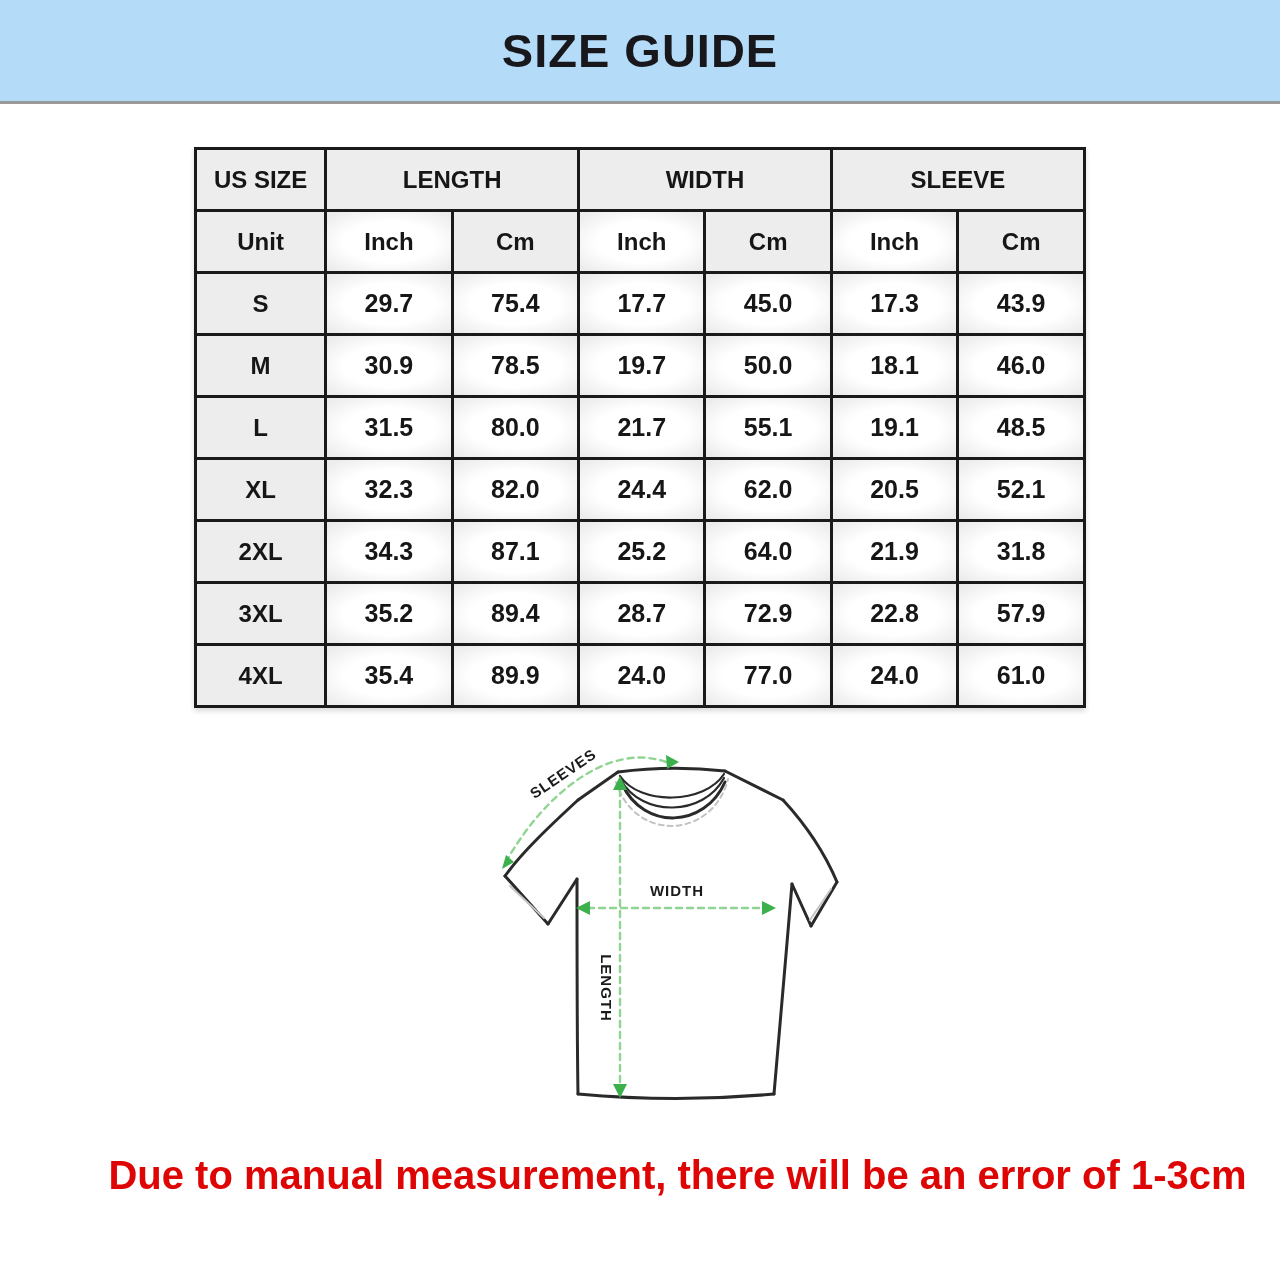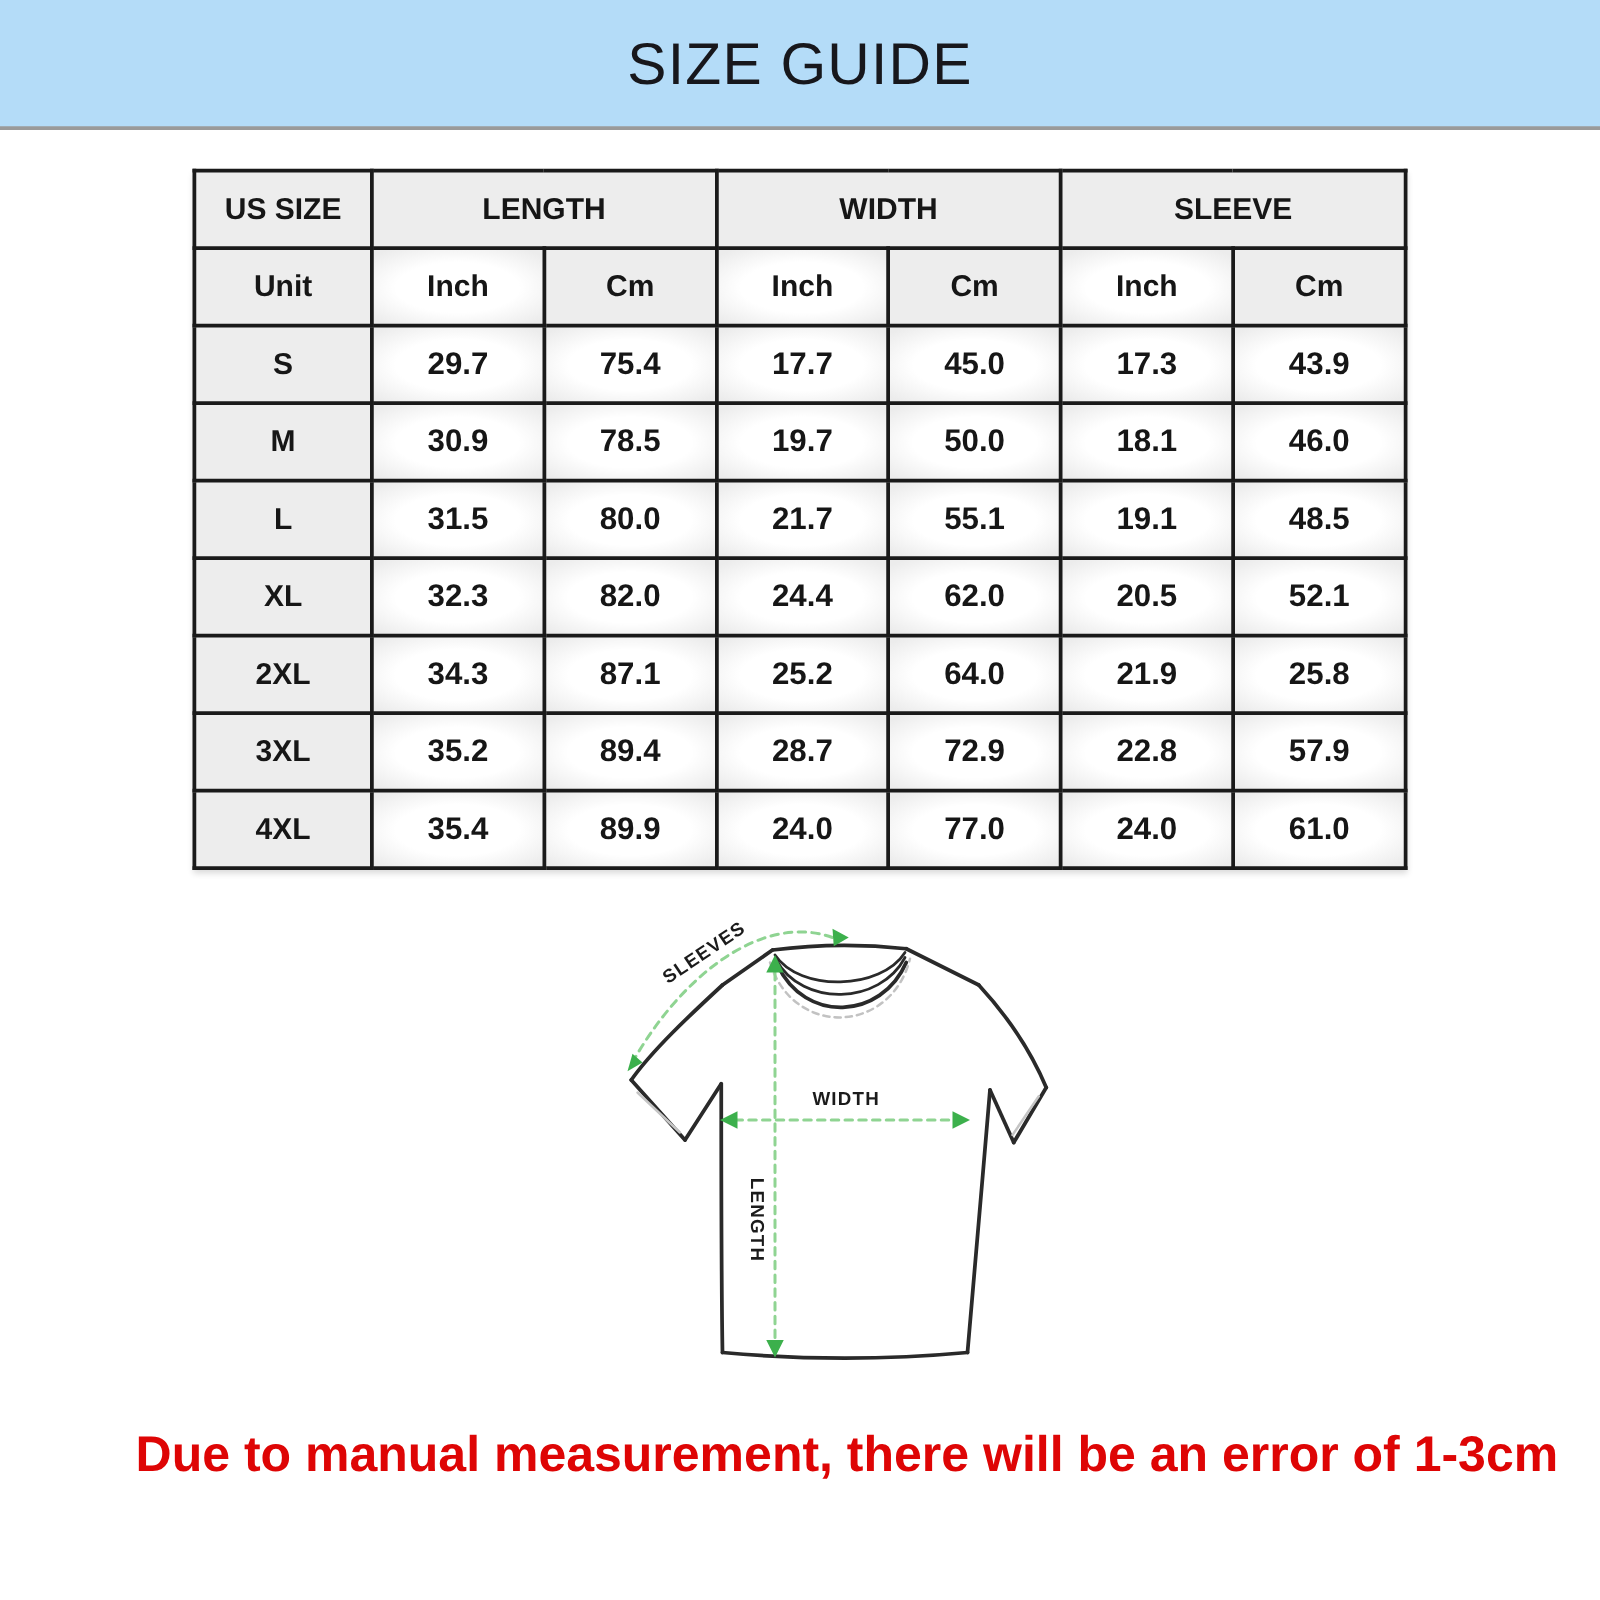--- a/index.html
+++ b/index.html
@@ -12,28 +12,28 @@
   
   .banner {
     height: 101px;
     background: #b4dcf8;
     border-bottom: 3px solid #9a9a9a;
     display: flex; align-items: center; justify-content: center;
   }
   .banner-title {
     margin: 0;
     font-size: 47px;
-    font-weight: normal;
+    font-weight: bold;
     letter-spacing: 1px;
     color: #17171c;
   }
   
   .size-table {
-    width: 972px;
-    margin: 31px auto 0 auto;
+    width: 892px;
+    margin: 43px auto 0 auto;
     border-collapse: collapse;
     table-layout: fixed;
     box-shadow: 0 3px 5px rgba(0,0,0,0.15);
   }
   .size-table td {
     border: 3px solid #1a1a1a;
     height: 59px;
     text-align: center;
     vertical-align: middle;
     font-weight: bold;
@@ -144,21 +144,21 @@
     <td class="cell-vig value">20.5</td>
     <td class="cell-vig value">52.1</td>
   </tr>
   <tr>
     <td class="cell-gray">2XL</td>
     <td class="cell-vig value">34.3</td>
     <td class="cell-vig value">87.1</td>
     <td class="cell-vig value">25.2</td>
     <td class="cell-vig value">64.0</td>
     <td class="cell-vig value">21.9</td>
-    <td class="cell-vig value">25.8</td>
+    <td class="cell-vig value">31.8</td>
   </tr>
   <tr>
     <td class="cell-gray">3XL</td>
     <td class="cell-vig value">35.2</td>
     <td class="cell-vig value">89.4</td>
     <td class="cell-vig value">28.7</td>
     <td class="cell-vig value">72.9</td>
     <td class="cell-vig value">22.8</td>
     <td class="cell-vig value">57.9</td>
   </tr>

